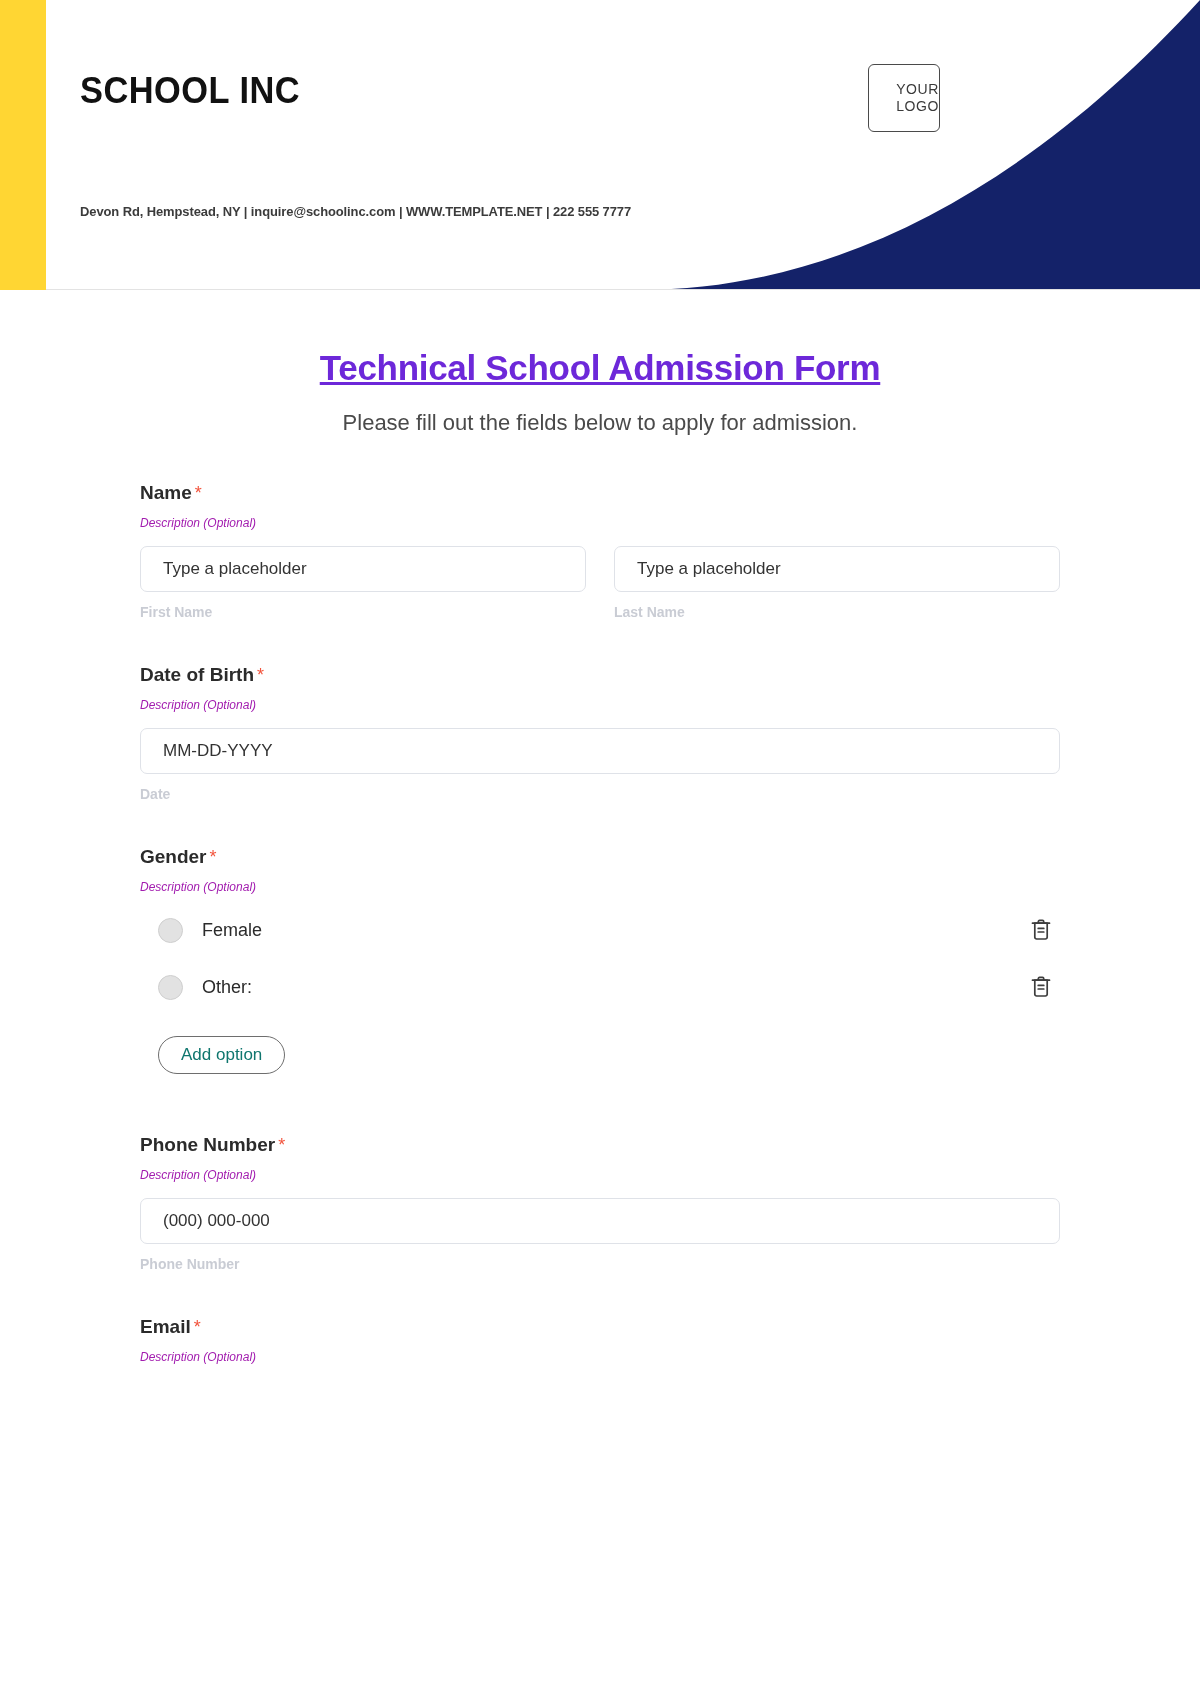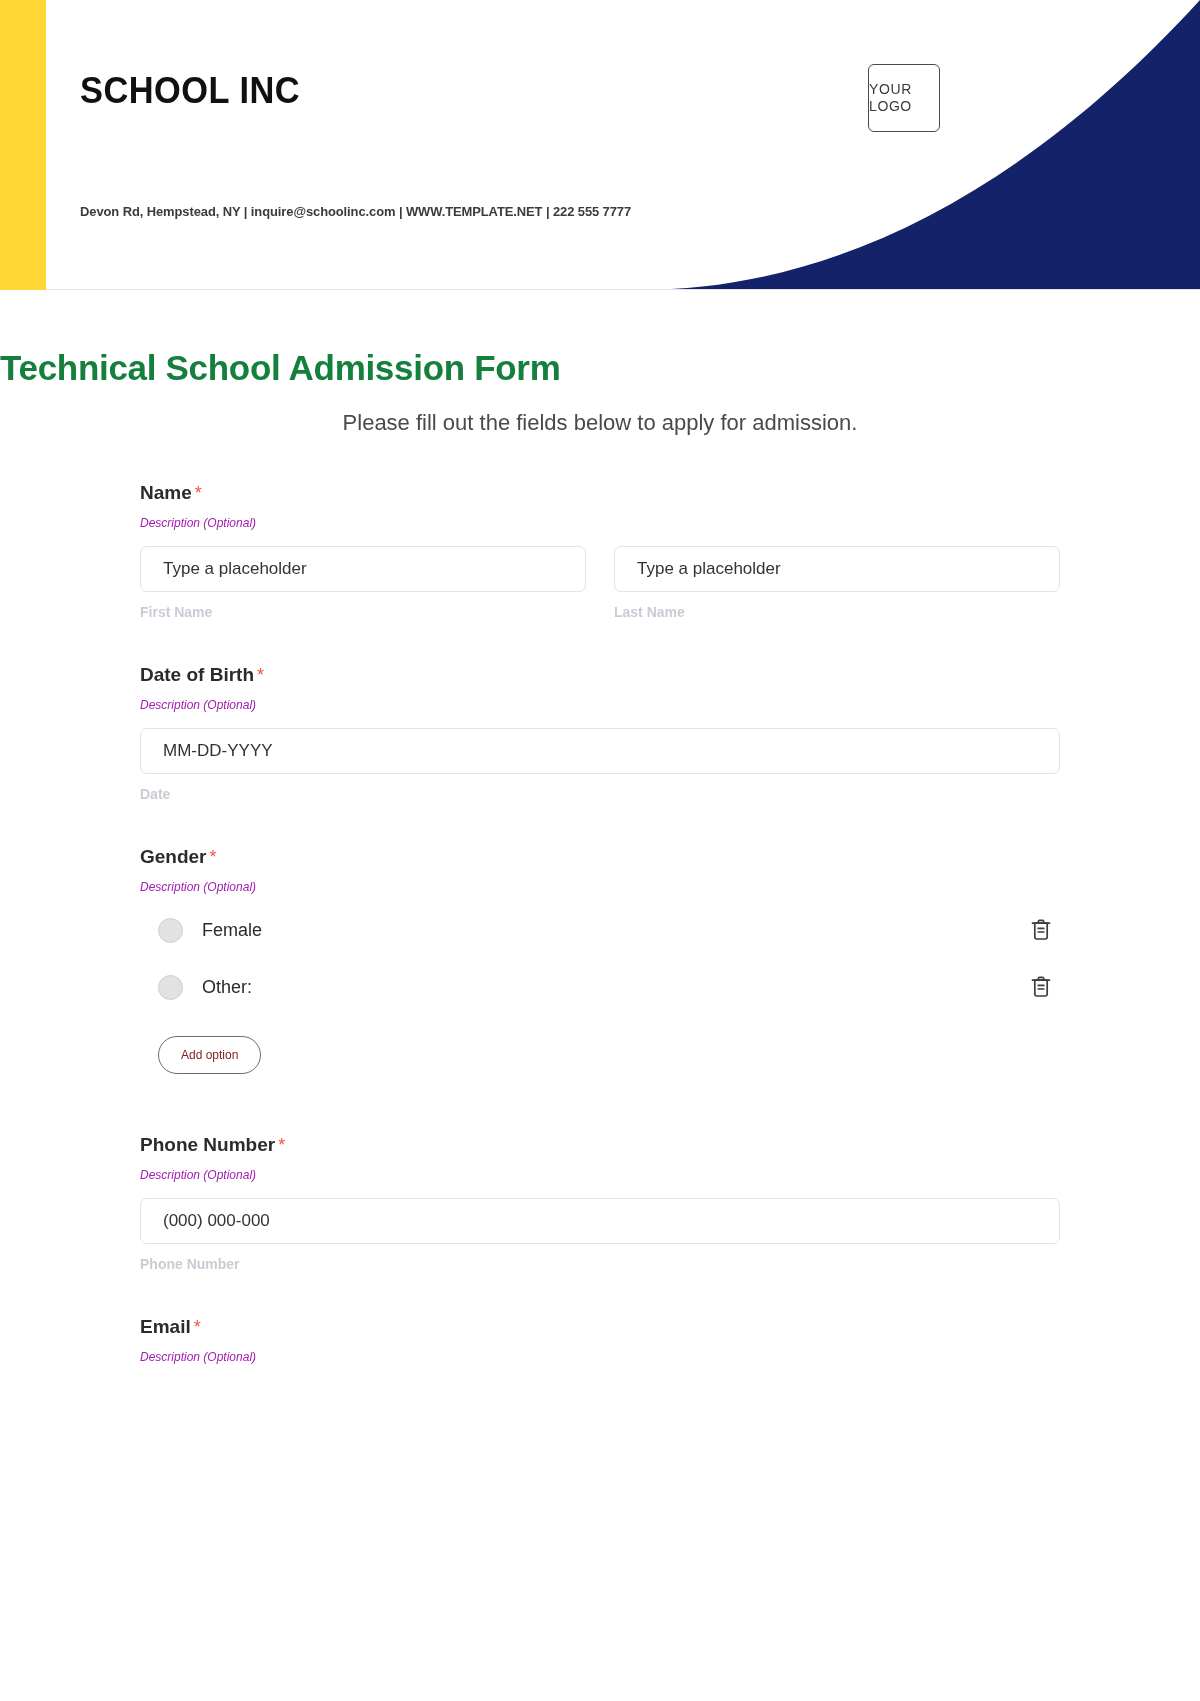--- a/index.html
+++ b/index.html
@@ -77,45 +77,46 @@
   .logo-box {
     position: absolute;
     left: 868px;
     top: 64px;
     width: 72px;
     height: 68px;
     border: 1.6px solid #4a4a4a;
     border-radius: 6px;
     display: flex;
     flex-direction: column;
-    align-items: flex-start;
+    align-items: flex-end;
     justify-content: center;
     background: #ffffff;
     z-index: 3;
   }
   .logo-box span {
     font-size: 14px;
     color: #3a3a3a;
     letter-spacing: 0.6px;
     line-height: 17px;
   }
 
   
   .form-body {
     position: relative;
     width: 1200px;
     padding-top: 58px;
   }
 
   .form-title {
-    text-align: left;
+    text-align: center;
     font-size: 35px;
     font-weight: 700;
-    color: #15803d;
+    color: #6d28d9;
     letter-spacing: -0.3px;
+    text-decoration: underline;
   }
 
   .form-subtitle {
     text-align: center;
     font-size: 22px;
     color: #4a4a4a;
     margin-top: 22px;
   }
 
   .fields {
@@ -207,22 +208,22 @@
 
   .add-option-btn {
     margin-left: 18px;
     margin-top: 12px;
     height: 38px;
     padding: 0 22px;
     border: 1px solid #6e6e6e;
     border-radius: 20px;
     background: #ffffff;
     font-family: "Liberation Sans", sans-serif;
-    font-size: 12px;
-    color: #7f1d1d;
+    font-size: 17px;
+    color: #0f766e;
     cursor: pointer;
   }
 </style>
 </head>
 <body>
 
 <div class="letterhead">
 
   <div class="yellow-bar"></div>
 

